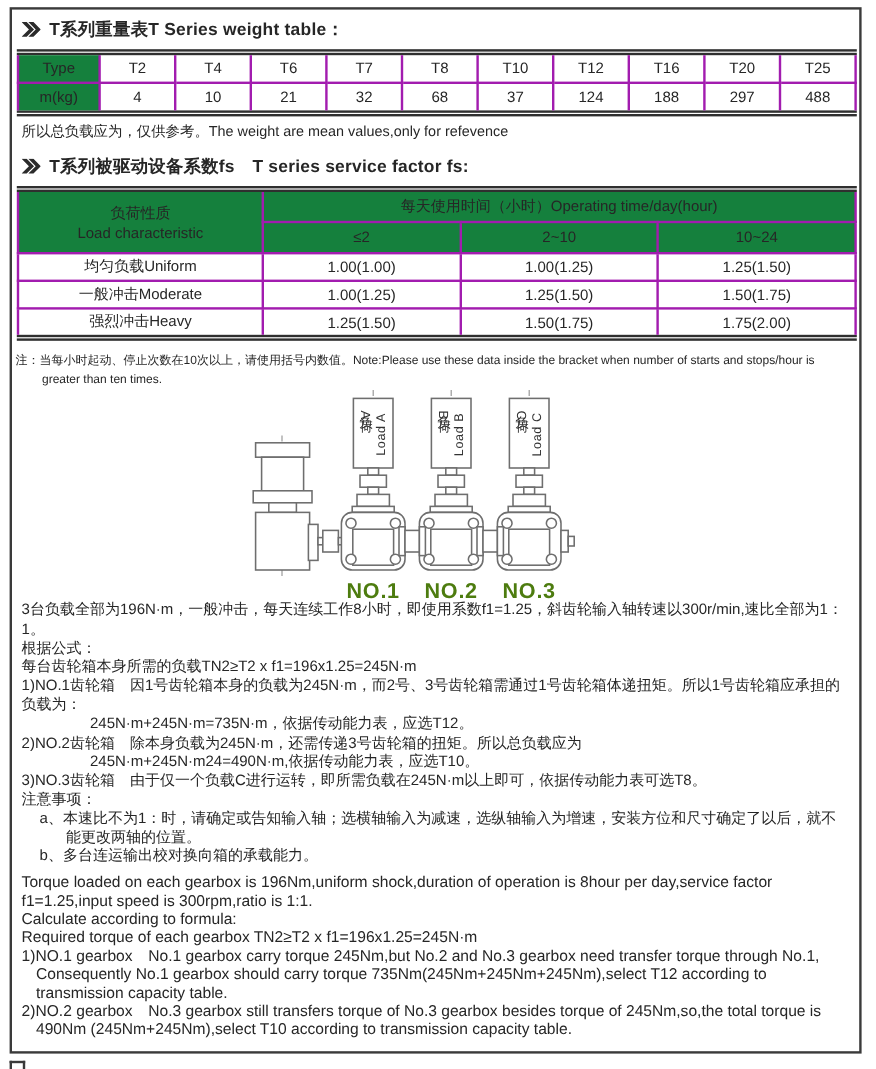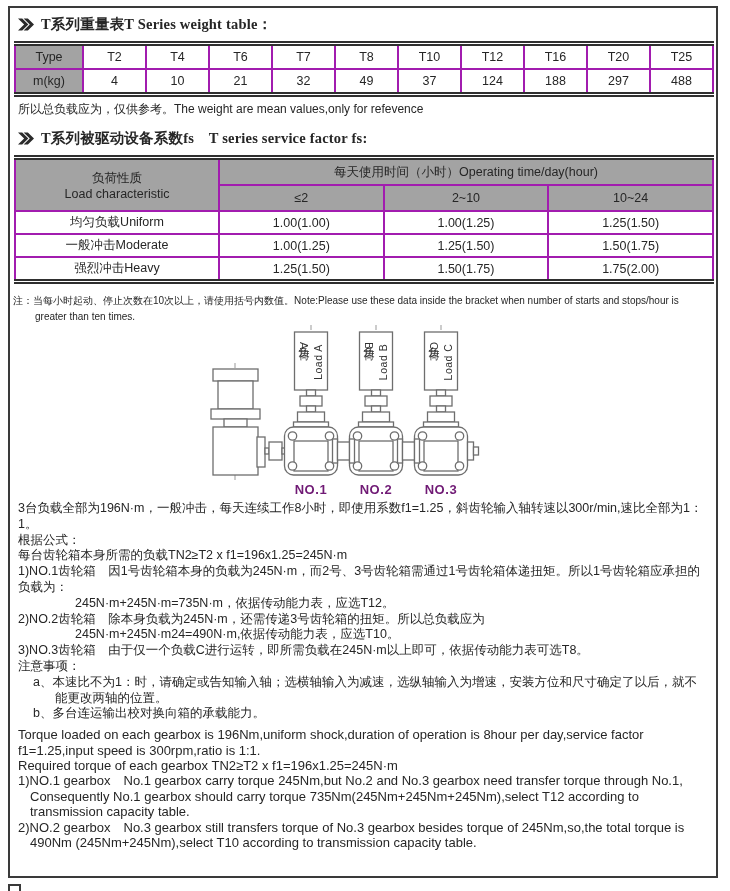--- a/index.html
+++ b/index.html
@@ -8,49 +8,49 @@
     font-family:"Liberation Sans","DejaVu Sans",sans-serif;
     color:#262626;overflow:hidden;
   }
   .frame{position:absolute;left:8px;top:6px;width:710px;height:872px;
     border:2px solid #3a3a3a;box-sizing:border-box;}
   .corner-mark{position:absolute;left:8px;top:884px;width:13px;height:10px;
     border:2px solid #3a3a3a;border-bottom:none;box-sizing:border-box;}
   .content{position:absolute;left:12px;top:6px;width:704px;}
 
   .sec-title{display:flex;align-items:center;gap:7px;margin:9px 0 7px 6px;
-    font-size:14.5px;font-weight:600;letter-spacing:.2px;font-family:Liberation Serif, serif;}
+    font-size:14.5px;font-weight:600;letter-spacing:.2px;}
   .sec-title svg{flex:0 0 auto;display:block;}
 
   .rulebox{border-top:5px double #2f2f2f;border-bottom:5px double #2f2f2f;margin:0 2px;}
   table{border-collapse:collapse;width:100%;table-layout:fixed;}
   td{border:2px solid #a21caf;text-align:center;vertical-align:middle;
      font-size:12.5px;padding:0 2px;}
   tr:first-child td{border-top:none;}
   tr:last-child td{border-bottom:none;}
-  .hdr{background:#a3a3a3;}
+  .hdr{background:#15803d;}
   .wt td{height:22px;}
   .wt .c0{width:62px;}
   .svc .c0{width:198px;}
   .svc .h1 td{height:24px;}
   .svc .h2 td{height:24px;}
   .svc .dr td{height:21px;}
 
   .note{font-size:12px;margin:5px 0 0 6px;line-height:15px;}
   .note2{font-size:10px;line-height:16px;margin:9px 8px 0 1px;
     padding-left:22px;text-indent:-22px;}
 
   .diagram{position:relative;height:174px;margin:0 0 2px 0;}
   .diagram svg{position:absolute;left:0;top:0;}
   .ldcn{position:absolute;writing-mode:vertical-rl;font-size:11px;line-height:13px;
     letter-spacing:2px;color:#333;top:13px;height:52px;}
   .lden{position:absolute;width:52px;height:12px;top:31px;font-size:10.5px;
     color:#333;text-align:center;transform:rotate(-90deg);letter-spacing:.5px;}
   .nolbl{position:absolute;top:157px;width:50px;text-align:center;
-    font-size:13px;font-weight:600;letter-spacing:.6px;color:#701a75;}
+    font-size:18px;font-weight:600;letter-spacing:.6px;color:#4d7c0f;}
 
   .textblock{padding:0 9px 0 6px;}
   .cnb{font-size:12.5px;line-height:15.8px;margin-top:2px;}
   .cnb .ind{margin-left:57px;}
   .cnb .aitem{margin-left:15px;padding-left:22px;text-indent:-22px;}
   .enb{font-size:13px;line-height:15.4px;margin-top:5px;}
   .enb .hang{padding-left:12px;text-indent:-12px;}
 </style>
 </head>
 <body>
@@ -83,21 +83,21 @@
         <td>T16</td>
         <td>T20</td>
         <td>T25</td>
       </tr>
       <tr>
         <td class="hdr c0">m(kg)</td>
         <td>4</td>
         <td>10</td>
         <td>21</td>
         <td>32</td>
-        <td>49</td>
+        <td>68</td>
         <td>37</td>
         <td>124</td>
         <td>188</td>
         <td>297</td>
         <td>488</td>
       </tr>
     </tbody>
       </table>
   </div>
   <div class="note">所以总负载应为，仅供参考。The weight are mean values,only for refevence</div>
@@ -219,19 +219,20 @@
     <div>2)NO.2齿轮箱　除本身负载为245N·m，还需传递3号齿轮箱的扭矩。所以总负载应为</div>
     <div class="ind">245N·m+245N·m24=490N·m,依据传动能力表，应选T10。</div>
     <div>3)NO.3齿轮箱　由于仅一个负载C进行运转，即所需负载在245N·m以上即可，依据传动能力表可选T8。</div>
     <div>注意事项：</div>
     <div class="aitem">a、本速比不为1：时，请确定或告知输入轴；选横轴输入为减速，选纵轴输入为增速，安装方位和尺寸确定了以后，就不能更改两轴的位置。</div>
     <div class="aitem">b、多台连运输出校对换向箱的承载能力。</div>
   </div>
 
   <div class="textblock enb">
     <div>Torque loaded on each gearbox is 196Nm,uniform shock,duration of operation is 8hour per day,service factor f1=1.25,input speed is 300rpm,ratio is 1:1.</div>
+    <div>Calculate according to formula:</div>
     <div>Required torque of each gearbox TN2≥T2 x f1=196x1.25=245N·m</div>
     <div class="hang">1)NO.1 gearbox　No.1 gearbox carry torque 245Nm,but No.2 and No.3 gearbox need transfer torque through No.1, Consequently No.1 gearbox should carry torque 735Nm(245Nm+245Nm+245Nm),select T12 according to transmission capacity table.</div>
     <div class="hang">2)NO.2 gearbox　No.3 gearbox still transfers torque of No.3 gearbox besides torque of 245Nm,so,the total torque is 490Nm (245Nm+245Nm),select T10 according to transmission capacity table.</div>
 
   </div>
 
 </div>
 
 </body></html>

